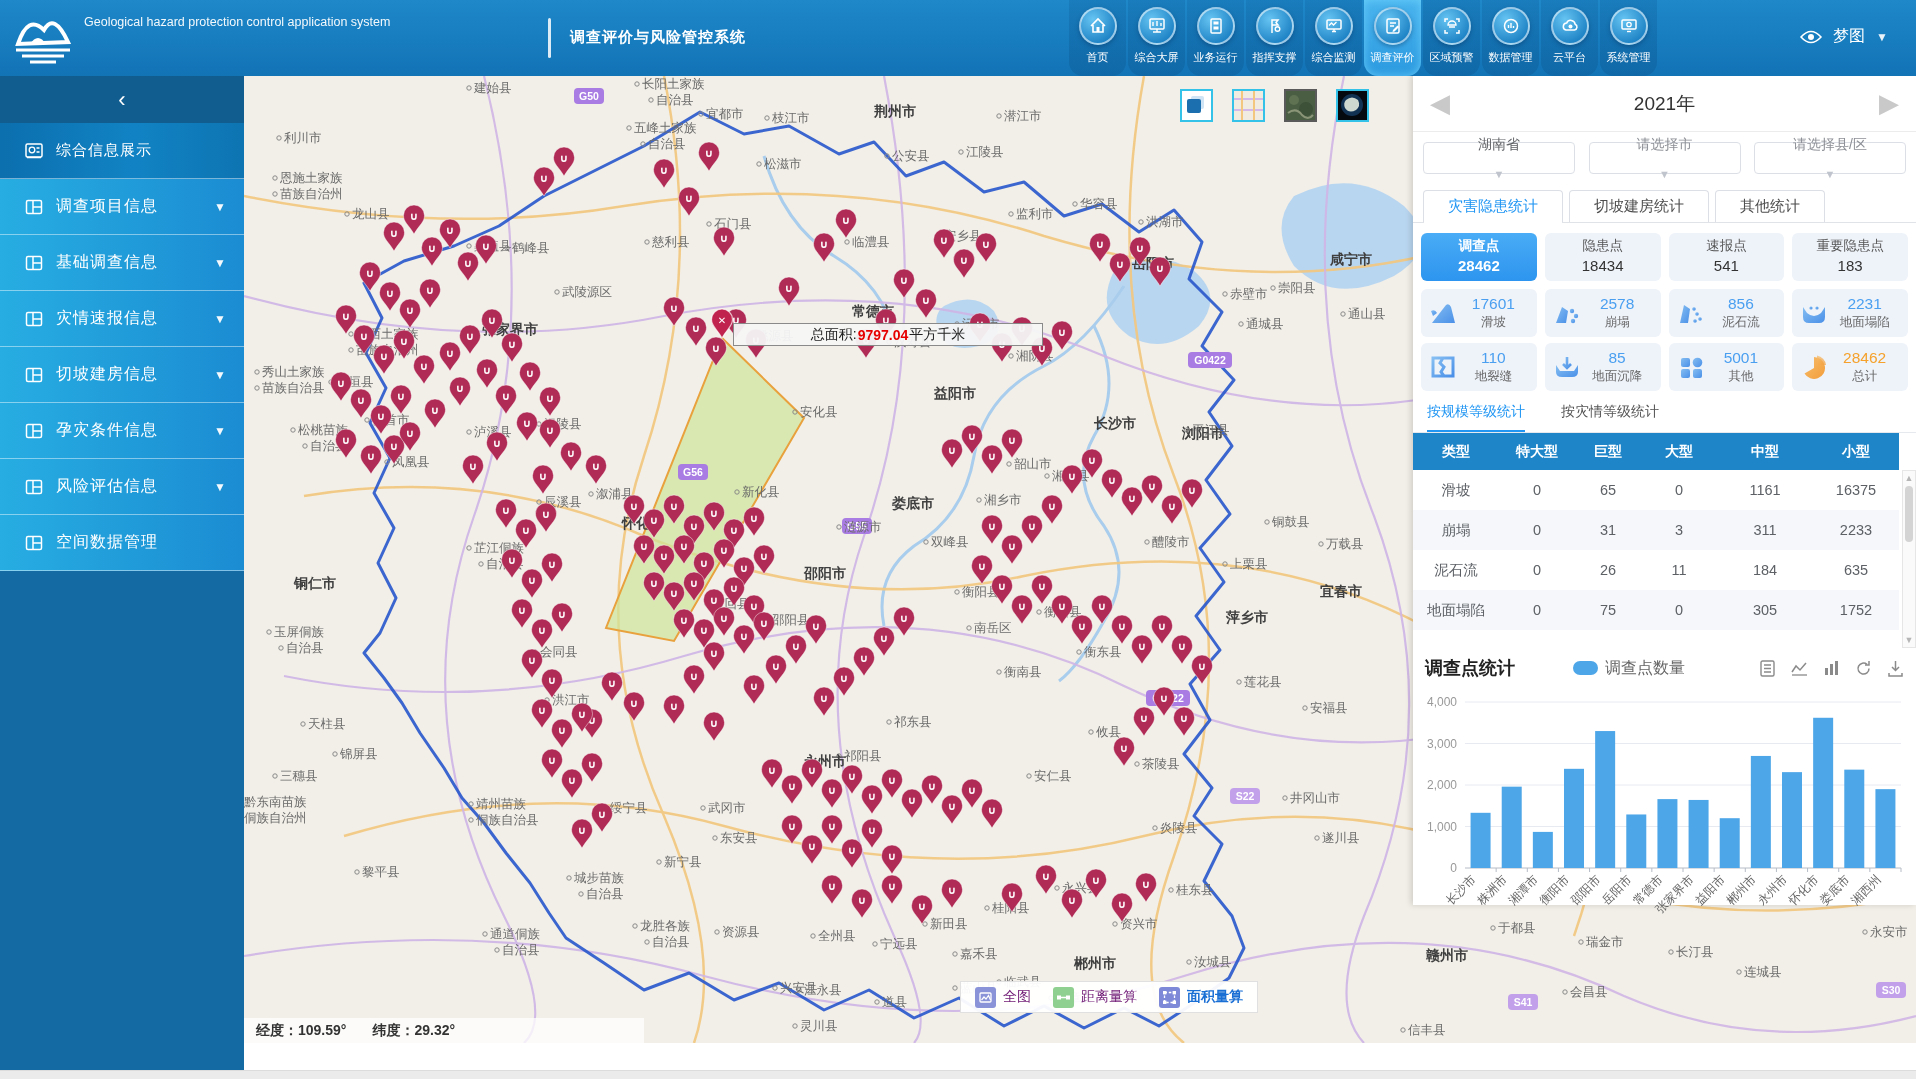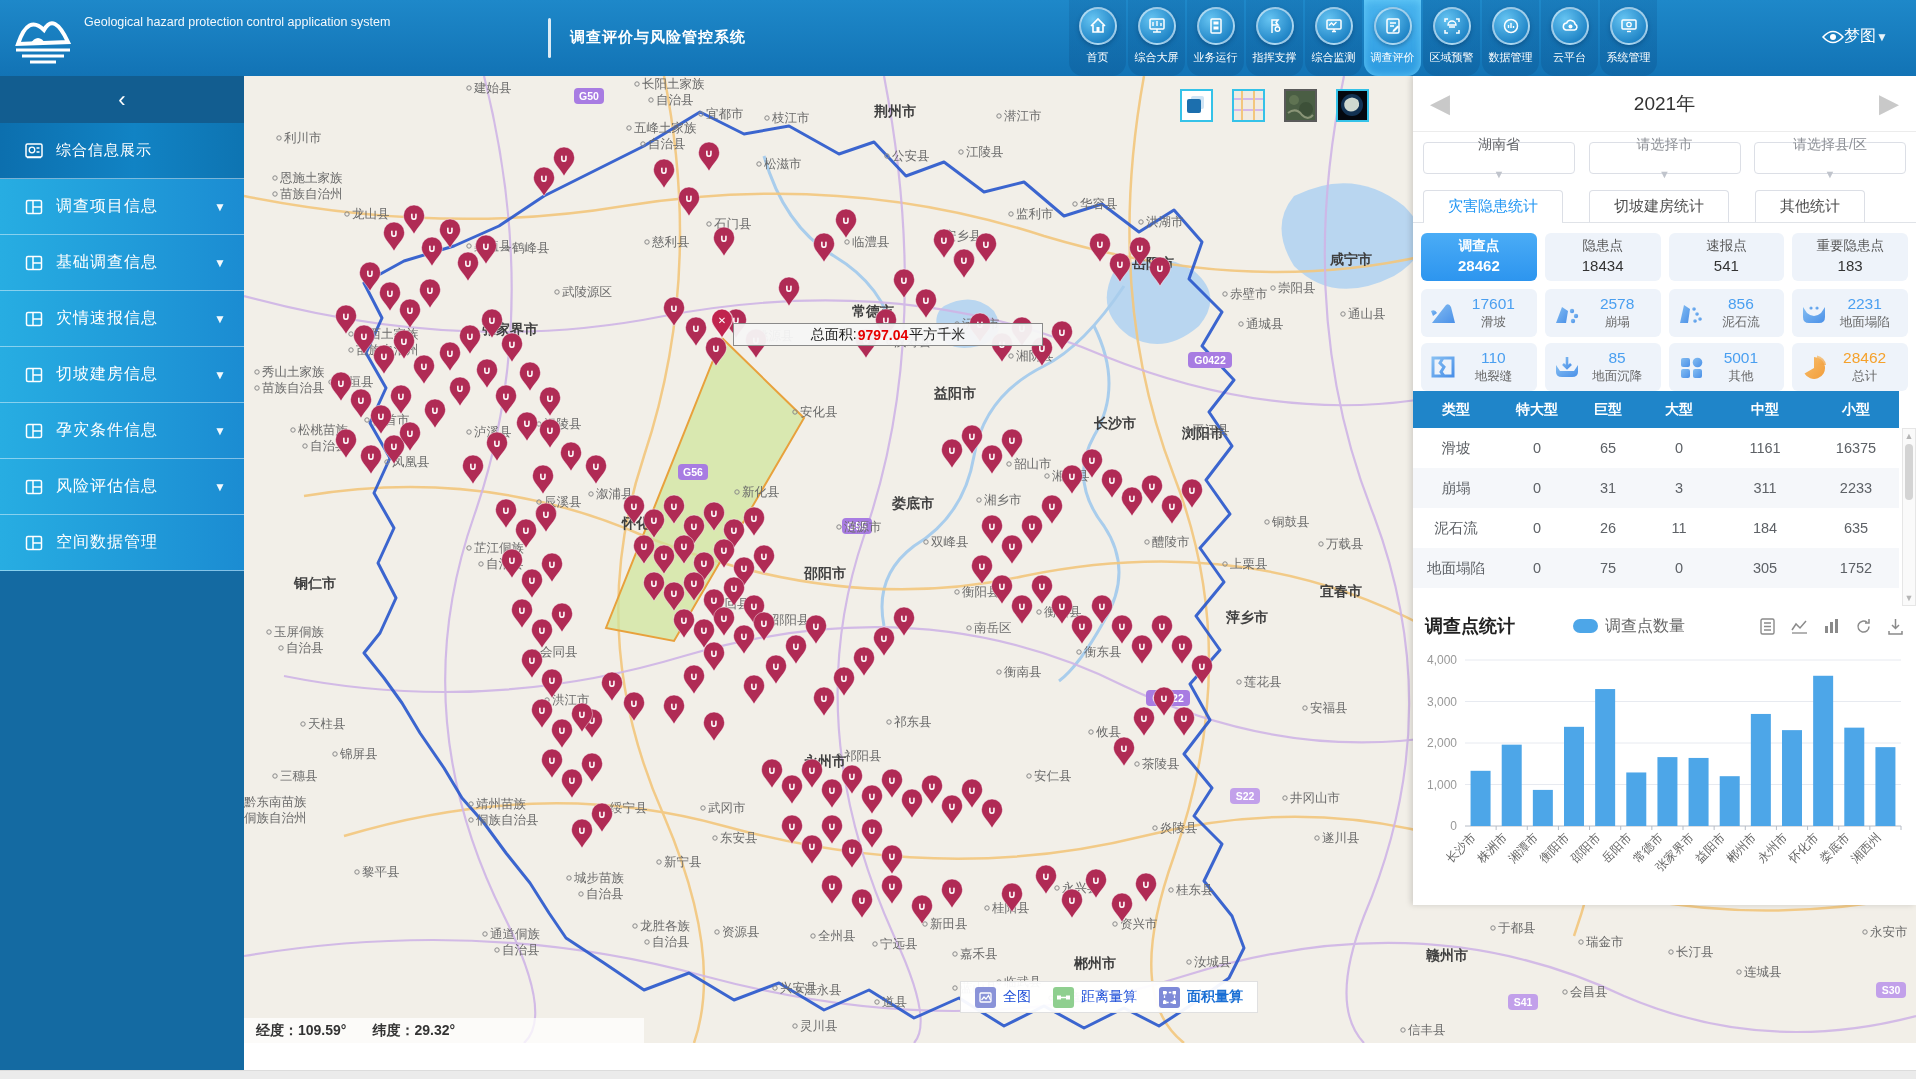--- a/index.html
+++ b/index.html
@@ -18,21 +18,21 @@
   #module-title { position:absolute; left:570px; top:28px; font-size:15px; font-weight:bold; letter-spacing:1px; }
   #nav { position:absolute; left:1068px; top:0; height:76px; display:flex; }
   .nav-item { width:57px; height:76px; margin:0 1px; padding-top:7px; text-align:center; cursor:pointer;
     background:linear-gradient(rgba(13,90,150,.25),rgba(13,90,150,.45)); border-radius:0 0 14px 14px; position:relative; }
   .nav-item.active { background:linear-gradient(#49b4ee,#2c9ae0); box-shadow:0 0 8px rgba(120,220,255,.7) inset; }
   .nav-ico { width:38px; height:38px; margin:0 auto; border-radius:50%;
     background:radial-gradient(circle at 35% 30%,#66c4f2,#1f84c6 75%);
     border:2px solid rgba(255,255,255,.55); display:flex; align-items:center; justify-content:center;
     box-shadow:0 2px 4px rgba(0,40,80,.35); }
   .nav-label { font-size:12px; margin-top:4px; white-space:nowrap; transform:scale(.92); }
-  #user-area { position:absolute; right:28px; top:26px; display:flex; align-items:center; gap:0; font-size:16px; }
+  #user-area { position:absolute; right:28px; top:26px; display:flex; align-items:center; gap:11px; font-size:16px; }
   #user-area .chev { font-size:12px; opacity:.9; }
 
   
   #sidebar { position:absolute; left:0; top:76px; width:244px; height:1003px; background:#146aa2; z-index:40; }
   #collapse-band { height:47px; background:#125d90; display:flex; align-items:center; justify-content:center;
     color:#fff; font-size:22px; cursor:pointer; }
   .menu-item { height:56px; display:flex; align-items:center; padding:0 18px 0 24px;
     background:linear-gradient(90deg,#27ade2,#1b8cd2); color:#fff; font-size:16px;
     border-bottom:1px solid rgba(255,255,255,.45); cursor:pointer; }
   .menu-item.active { background:linear-gradient(90deg,#0c6fae,#1183c4 55%,#0e74b2); font-size:15px; }
@@ -48,39 +48,39 @@
   .badge-g { fill:#a87ce2; } .badge-s { fill:#c2a0ea; }
   .badge-txt { fill:#fff; font-size:10.5px; font-weight:bold; }
   #measure-tip { position:absolute; left:489px; top:247px; width:310px; height:23px; background:rgba(245,245,245,.95);
     border:1px solid #8a8a8a; font-size:14px; color:#222; display:flex; align-items:center; justify-content:center; z-index:6; }
   #measure-tip b { color:#e60000; margin:0 1px; }
   #layer-bar { position:absolute; left:936px; top:13px; display:flex; gap:19px; z-index:6; }
   .layer-btn { width:33px; height:33px; border:2px solid #35c2e8; background:#fff; cursor:pointer; position:relative; overflow:hidden; }
   .layer-btn.sat { border-color:#5a5a5a; }
   #map-toolbar { position:absolute; left:716px; top:905px; height:32px; background:rgba(255,255,255,.95);
     border:1px solid #e0e0e0; display:flex; align-items:center; padding:0 14px; gap:22px; z-index:6; }
-  .mt-btn { display:flex; align-items:center; gap:7px; font-size:14px; color:#1d4ed8; cursor:pointer; }
+  .mt-btn { display:flex; align-items:center; gap:7px; font-size:14px; color:#701a75; cursor:pointer; }
   .mt-btn.active { color:#1a6fd4; font-weight:bold; }
   .mt-ico { width:21px; height:21px; border-radius:3px; display:flex; align-items:center; justify-content:center; }
   #coords { position:absolute; left:0; top:942px; width:400px; height:25px; background:rgba(255,255,255,.75);
     font-size:14px; font-weight:bold; color:#333; display:flex; align-items:center; padding-left:12px; gap:26px; z-index:6; }
 
   
   #panel { position:absolute; left:1413px; top:76px; width:503px; height:829px; background:#fff; z-index:30;
     box-shadow:-2px 0 6px rgba(0,0,0,.15); }
   #year-row { height:56px; display:flex; align-items:center; justify-content:space-between; padding:0 12px; border-bottom:1px solid #ececec; }
   .year-arrow { color:#c9c9c9; font-size:26px; cursor:pointer; width:30px; text-align:center; }
   #year-label { font-size:19px; color:#333; }
   #select-row { display:flex; justify-content:space-between; padding:10px 10px 8px; }
   .sel { width:152px; height:32px; border:1px solid #dcdfe6; border-radius:4px; display:flex; align-items:center;
     justify-content:center; gap:14px; font-size:14px; color:#8d9096; cursor:pointer; background:#fff;flex-direction:column; }
   .sel .sel-chev { color:#c0c4cc; font-size:11px; }
   #tabs-row { display:flex; padding:8px 10px 0; border-bottom:1px solid #e0e3e8; }
   .tab { height:32px; padding:0 24px; border:1px solid #dcdfe6; border-bottom:none; border-radius:4px 4px 0 0;
-    margin-right:26px; display:flex; align-items:center; font-size:15px; color:#4d4d4d; cursor:pointer; background:#fff; }
+    margin-right:6px; display:flex; align-items:center; font-size:15px; color:#4d4d4d; cursor:pointer; background:#fff; }
   .tab.active { color:#2196f3; position:relative; }
   .tab.active::after { content:""; position:absolute; left:0; right:0; bottom:-1px; height:2px; background:#fff; }
   #summary-row { display:flex; gap:8px; padding:10px 8px 2px; }
   .sum-card { flex:1; height:48px; background:#eef3fa; border-radius:6px; text-align:center; padding-top:4px; cursor:pointer; }
   .sum-card .sc-label { font-size:13.5px; color:#555; }
   .sum-card .sc-value { font-size:15px; color:#333; margin-top:2px; }
   .sum-card.active { background:linear-gradient(#4aacf6,#2d95ef); }
   .sum-card.active .sc-label,.sum-card.active .sc-value { color:#fff; font-weight:bold; }
   .stat-row { display:flex; gap:8px; padding:6px 8px 0; }
   .stat-card { flex:1; height:48px; background:#eef3fa; border-radius:6px; display:flex; align-items:center; padding:0 8px 0 7px; cursor:pointer; }
@@ -1973,20 +1973,24 @@
               </linearGradient>
             </defs>
             <path d="M15 15 V4 A11 11 0 1 1 5.5 20.5 Z" fill="url(#ograd)"></path>
             <path d="M18 12 V2.5 A11 11 0 0 1 27 12 Z" fill="url(#ograd)" opacity=".75"></path>
           </svg></span>
         <span class="stat-txt">
           <div class="stat-value">28462</div>
           <div class="stat-label">总计</div>
         </span>
       </div>
+    </div>
+  <div id="subtabs">
+      <div class="subtab active">按规模等级统计</div>
+      <div class="subtab">按灾情等级统计</div>
     </div>
   <div id="table-wrap">
     <table>
       <thead>
           <tr id="thead-row">
             <th style="width: 86px;">类型</th>
             <th style="width: 76px;">特大型</th>
             <th style="width: 66px;">巨型</th>
             <th style="width: 76px;">大型</th>
             <th style="width: 96px;">中型</th>

